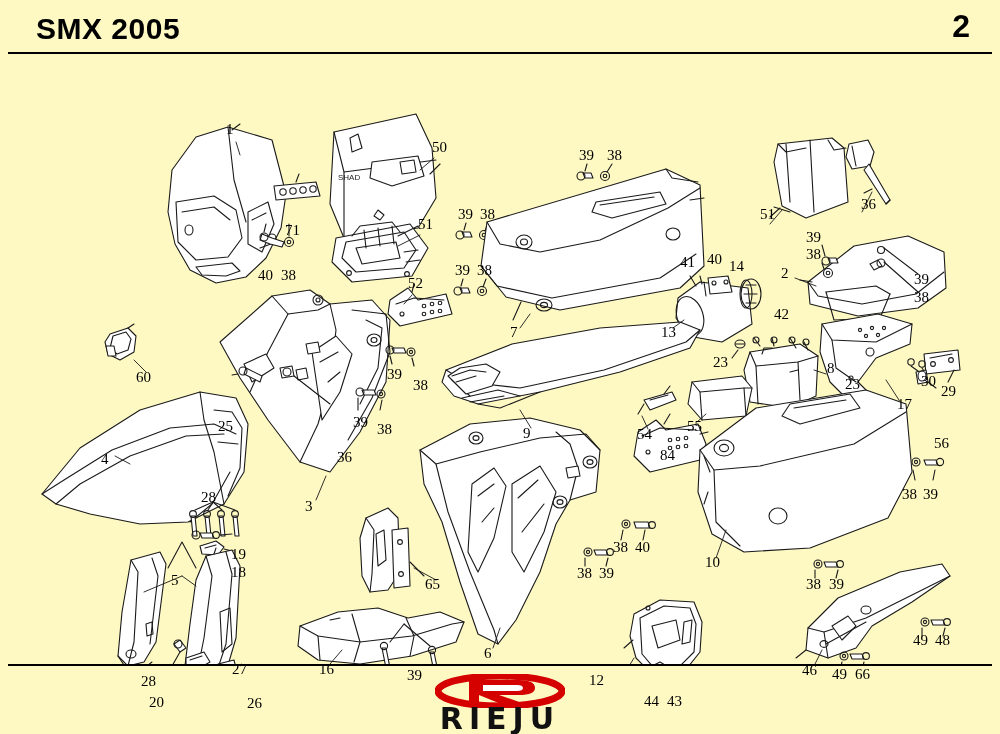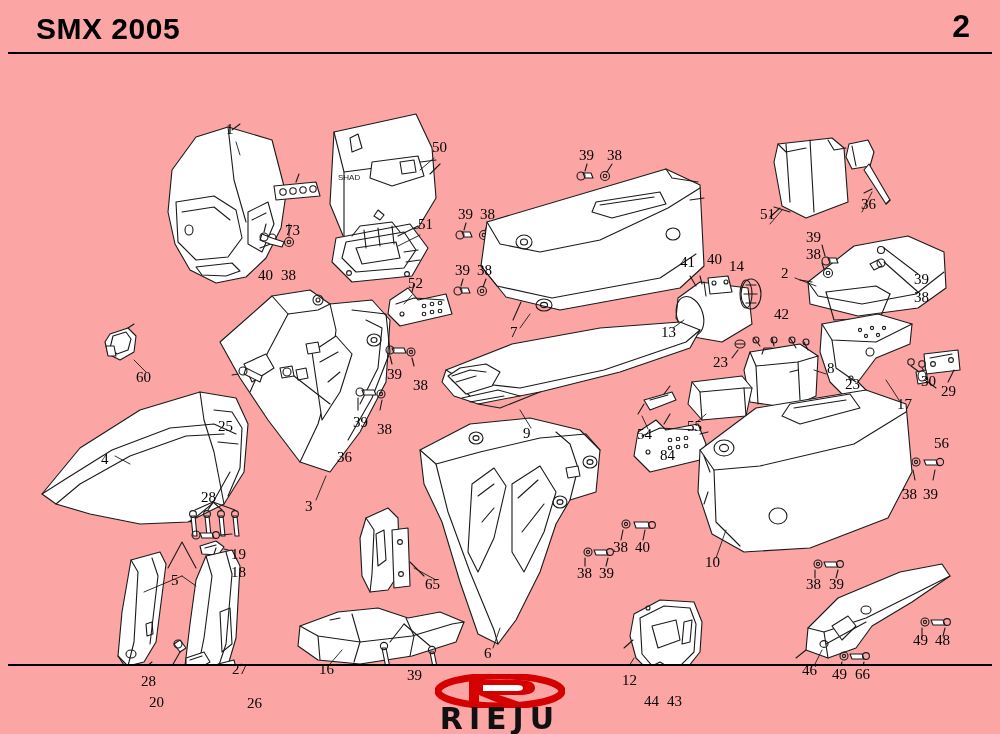--- a/index.html
+++ b/index.html
@@ -1,17 +1,17 @@
 <!DOCTYPE html>
 <html><head>
 <meta charset="utf-8">
 <style>
   html,body{margin:0;padding:0;background:#ffffff;}
   body{width:1000px;height:734px;font-family:"Liberation Sans",sans-serif;color:#000;overflow:hidden;}
-  #page{position:relative;width:1000px;height:734px;background:#fca5a5;}
+  #page{position:relative;width:1000px;height:734px;background:#fef9c3;}
 
   
   #header{position:absolute;left:0;top:0;width:1000px;height:52px;}
   #doc-title{position:absolute;left:36px;top:12px;font-size:30px;font-weight:bold;letter-spacing:.5px;}
   #page-number{position:absolute;right:30px;top:8px;font-size:32px;font-weight:bold;}
   #rule-top{position:absolute;left:8px;top:52px;width:984px;height:0;border-top:2px solid #000;}
   #rule-bottom{position:absolute;left:8px;top:664px;width:984px;height:0;border-top:2px solid #000;}
 
   
   #footer{position:absolute;left:0;top:664px;width:1000px;height:70px;}
@@ -622,21 +622,21 @@
       </g>
     </g>
   </svg>
   </div>
 
   <div id="callouts">
     <span class="callout" style="left:226px;top:122px">1</span>
     <span class="callout" style="left:432px;top:140px">50</span>
     <span class="callout" style="left:418px;top:217px">51</span>
     <span class="callout" style="left:408px;top:276px">52</span>
-    <span class="callout" style="left:285px;top:223px">73</span>
+    <span class="callout" style="left:285px;top:223px">71</span>
     <span class="callout" style="left:258px;top:268px">40</span>
     <span class="callout" style="left:281px;top:268px">38</span>
     <span class="callout" style="left:579px;top:148px">39</span>
     <span class="callout" style="left:607px;top:148px">38</span>
     <span class="callout" style="left:458px;top:207px">39</span>
     <span class="callout" style="left:480px;top:207px">38</span>
     <span class="callout" style="left:455px;top:263px">39</span>
     <span class="callout" style="left:477px;top:263px">38</span>
     <span class="callout" style="left:510px;top:325px">7</span>
     <span class="callout" style="left:760px;top:207px">51</span>
@@ -685,21 +685,21 @@
     <span class="callout" style="left:407px;top:668px">39</span>
     <span class="callout" style="left:484px;top:646px">6</span>
     <span class="callout" style="left:577px;top:566px">38</span>
     <span class="callout" style="left:599px;top:566px">39</span>
     <span class="callout" style="left:613px;top:540px">38</span>
     <span class="callout" style="left:635px;top:540px">40</span>
     <span class="callout" style="left:660px;top:448px">84</span>
     <span class="callout" style="left:705px;top:555px">10</span>
     <span class="callout" style="left:806px;top:577px">38</span>
     <span class="callout" style="left:829px;top:577px">39</span>
-    <span class="callout" style="left:622px;top:673px">12</span>
+    <span class="callout" style="left:589px;top:673px">12</span>
     <span class="callout" style="left:644px;top:694px">44</span>
     <span class="callout" style="left:667px;top:694px">43</span>
     <span class="callout" style="left:802px;top:663px">46</span>
     <span class="callout" style="left:832px;top:667px">49</span>
     <span class="callout" style="left:855px;top:667px">66</span>
     <span class="callout" style="left:913px;top:633px">49</span>
     <span class="callout" style="left:935px;top:633px">48</span>
   </div>
 
   <div id="rule-bottom"></div>

